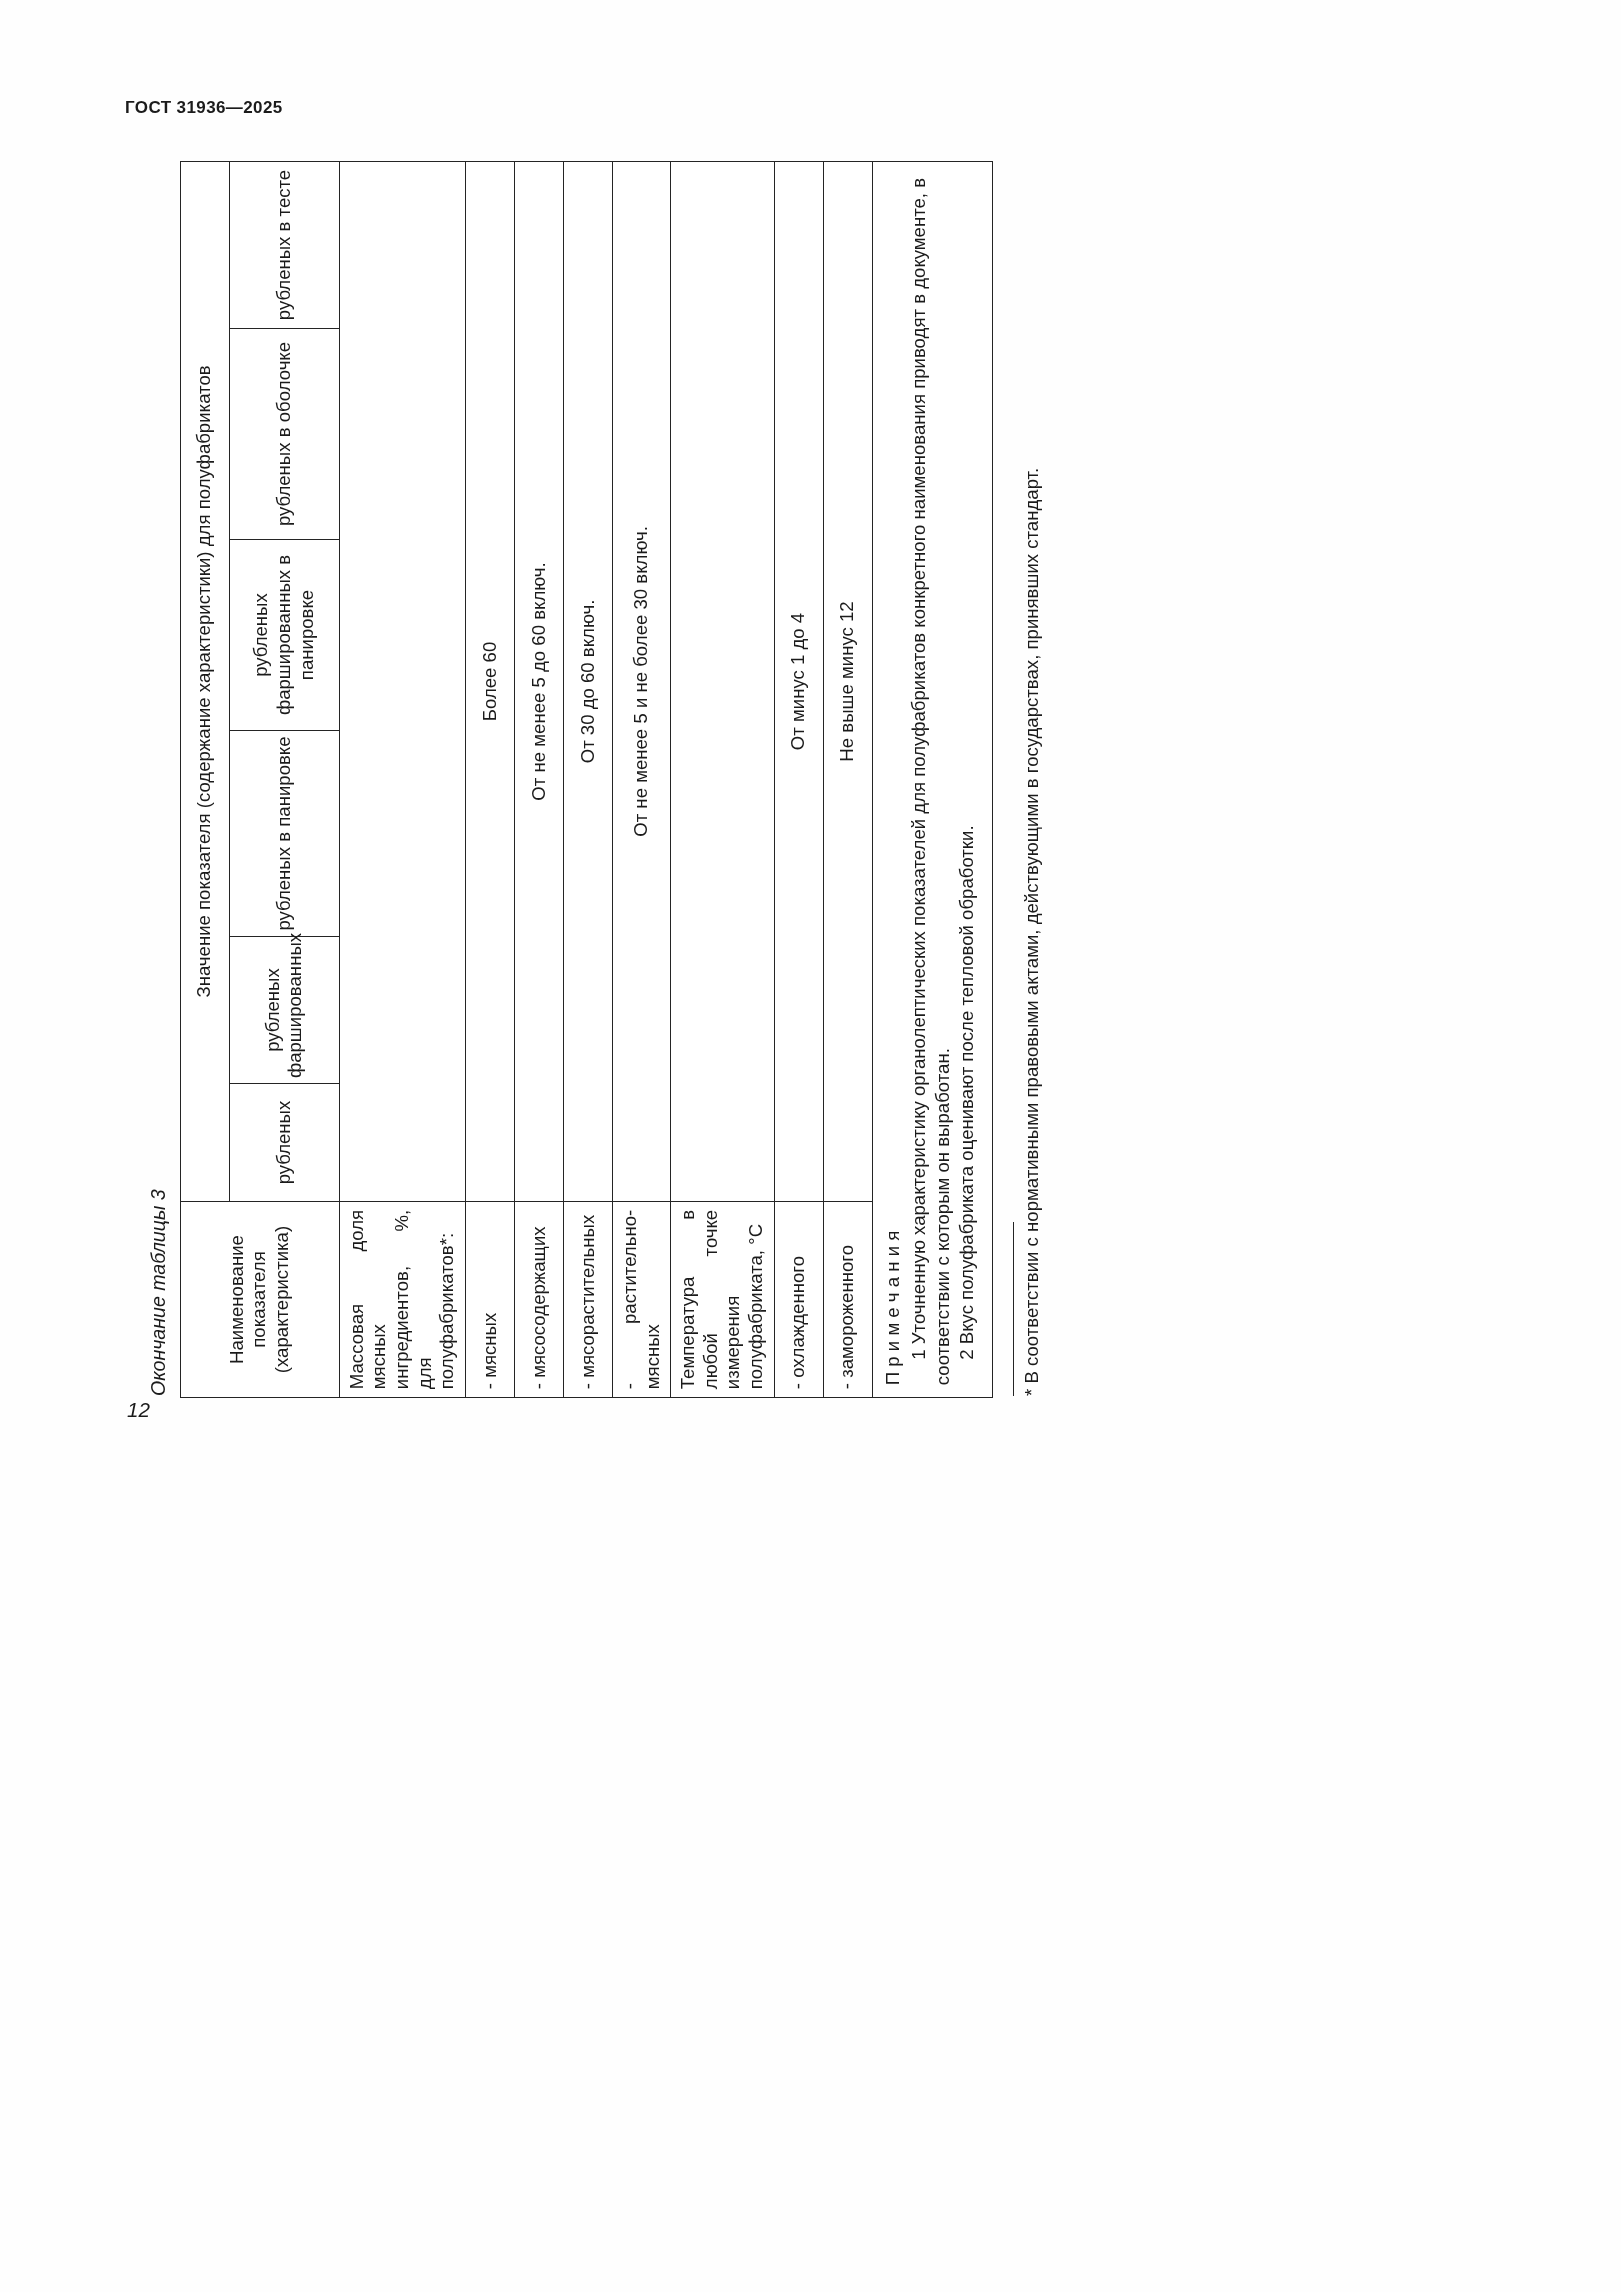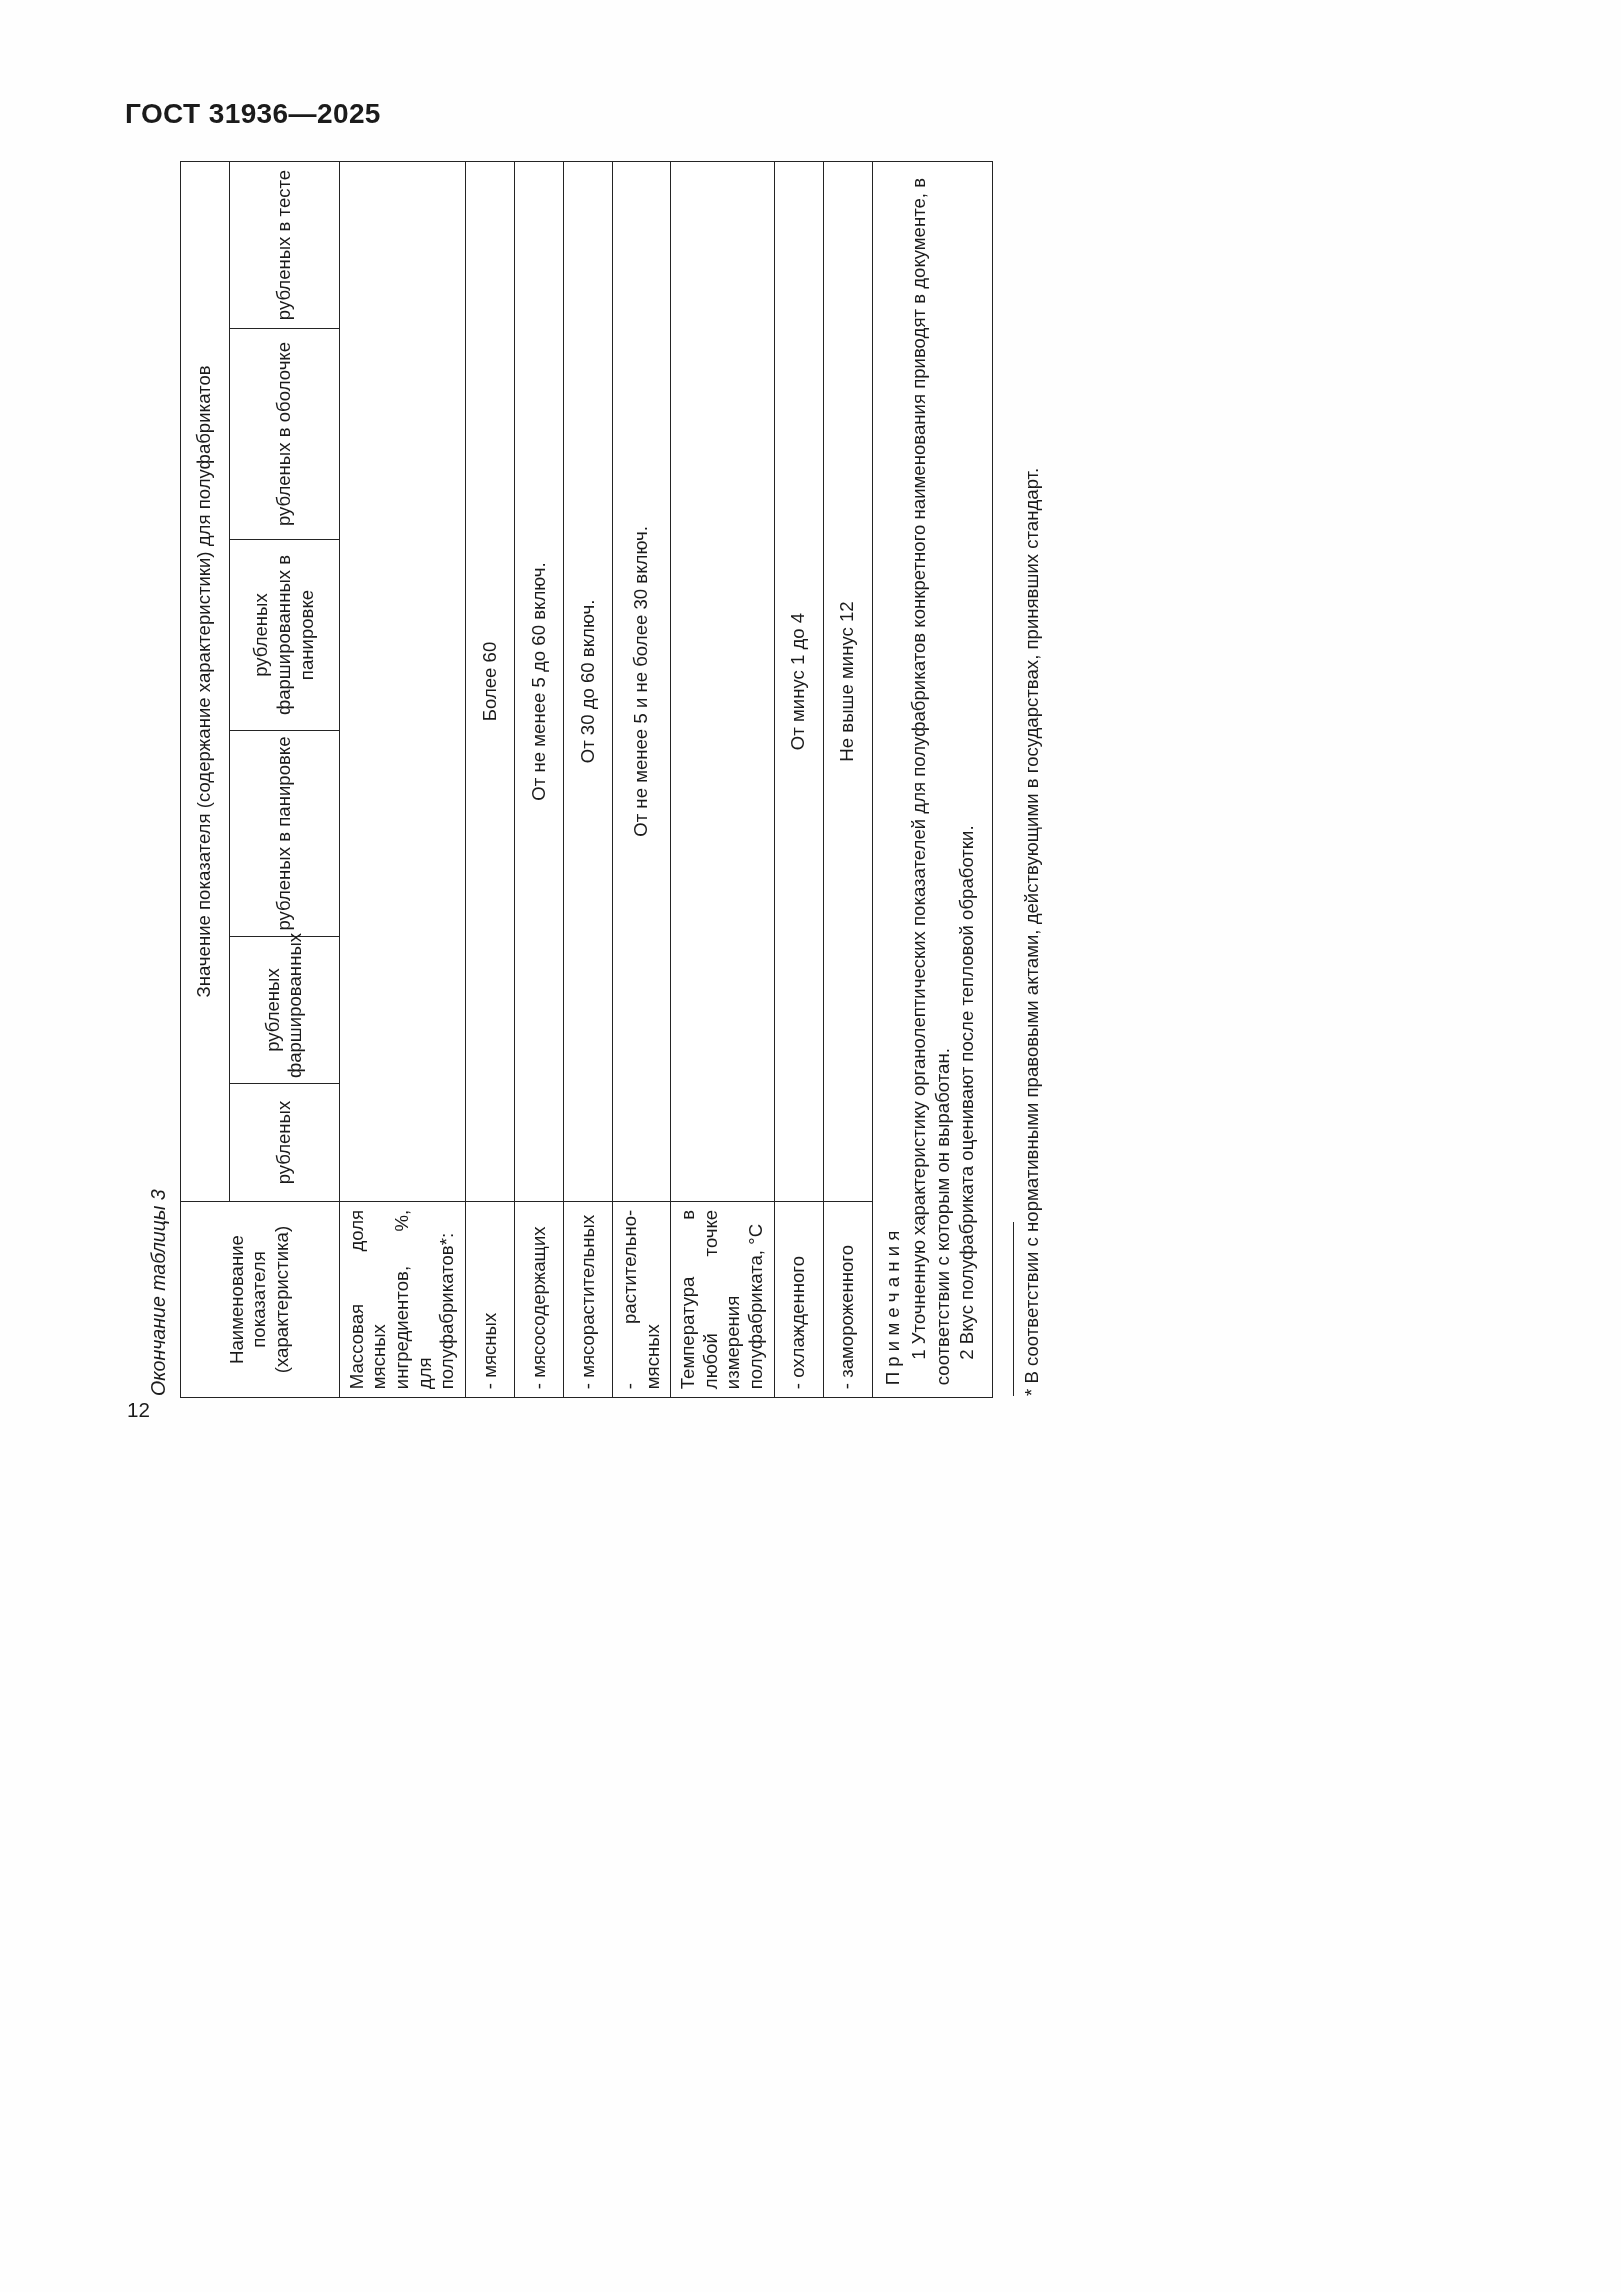--- a/index.html
+++ b/index.html
@@ -11,30 +11,31 @@
     width: 1621px;
     height: 2293px;
     background: #fefefe;
     overflow: hidden;
   }
 
   .page-header {
     position: absolute;
     left: 125px;
     top: 98px;
-    font-size: 28px;
+    font-size: 17px;
     font-weight: bold;
     letter-spacing: 0.4px;
   }
 
   .page-number {
     position: absolute;
     left: 127px;
     top: 1398px;
     font-size: 20.6px;
+    font-style: italic;
   }
 
   
   .sheet {
     position: absolute;
     left: 147px;
     top: 1398px;
     width: 1235px;
     transform-origin: 0 0;
     transform: rotate(-90deg);

